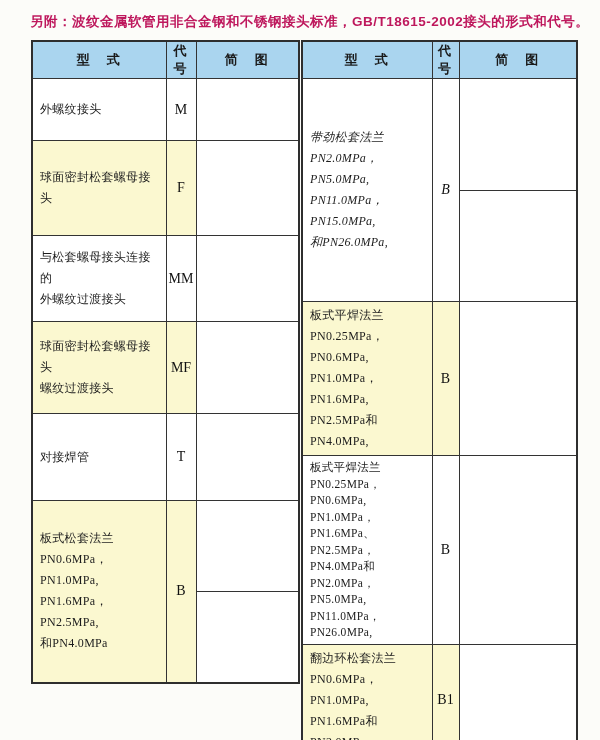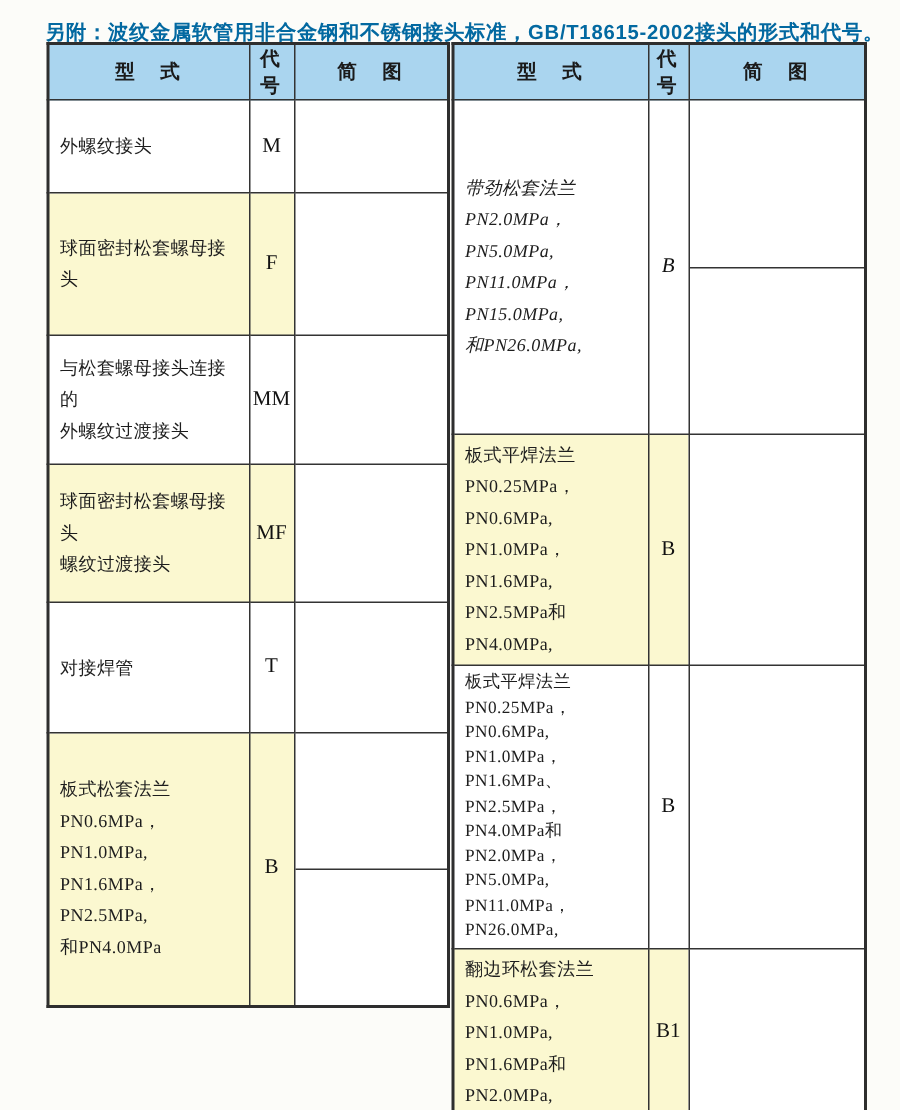--- a/index.html
+++ b/index.html
@@ -13,25 +13,25 @@
   html,body{width:600px;height:740px;}
   body{
     background:var(--page-bg);
     font-family:"Liberation Sans", sans-serif;
     position:relative;
     overflow:hidden;
   }
   .page-title{
     position:absolute;
     left:30px;top:13px;width:560px;
-    font-size:13.5px;font-weight:bold;color:#0369a1;
+    font-size:13.5px;font-weight:bold;color:#be185d;
     letter-spacing:0.5px;
   }
   table.fittings{
-    position:absolute;top:28px;
+    position:absolute;top:40px;
     border-collapse:collapse;
     table-layout:fixed;
     border:2px solid var(--border);
     background:#fff;
   }
   #tbl-left{left:31px;width:267px;}
   #tbl-right{left:301px;width:275px;}
   .fittings th, .fittings td{
     border:1px solid var(--line);
   }

